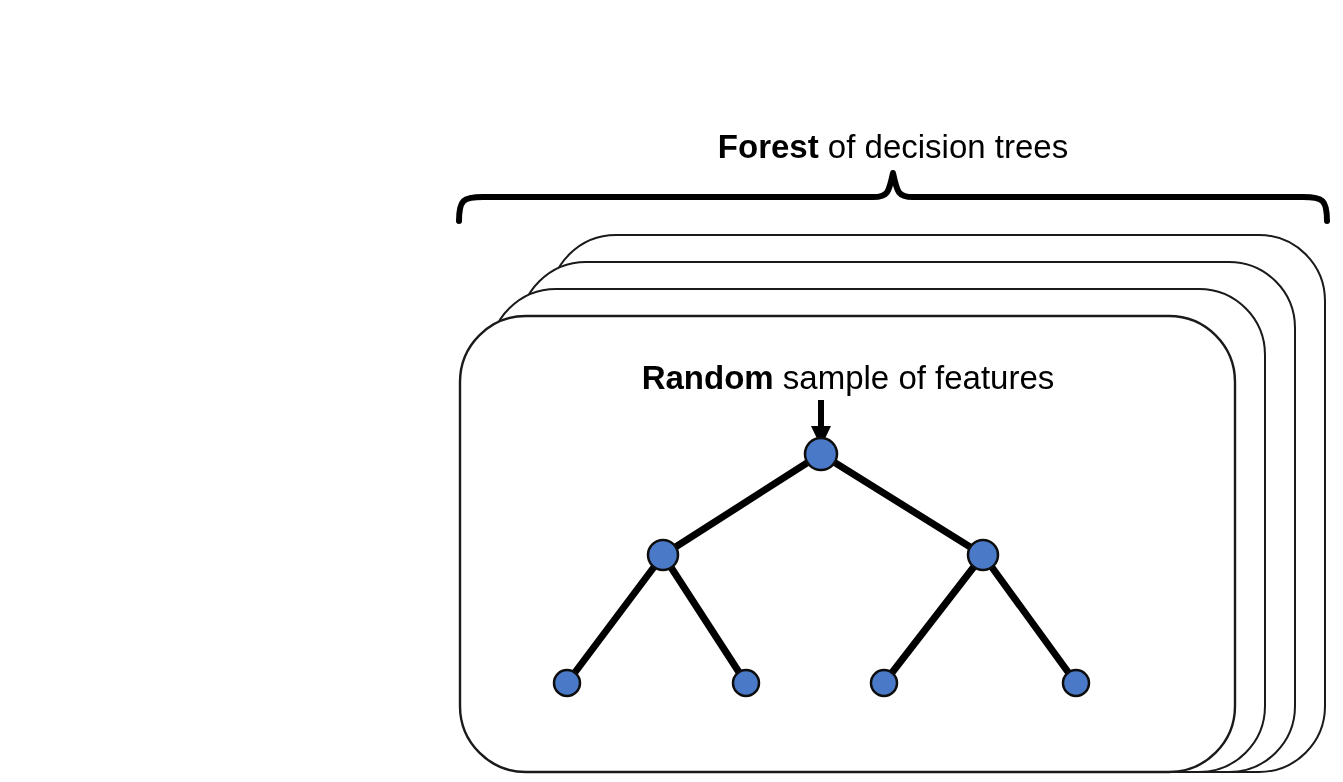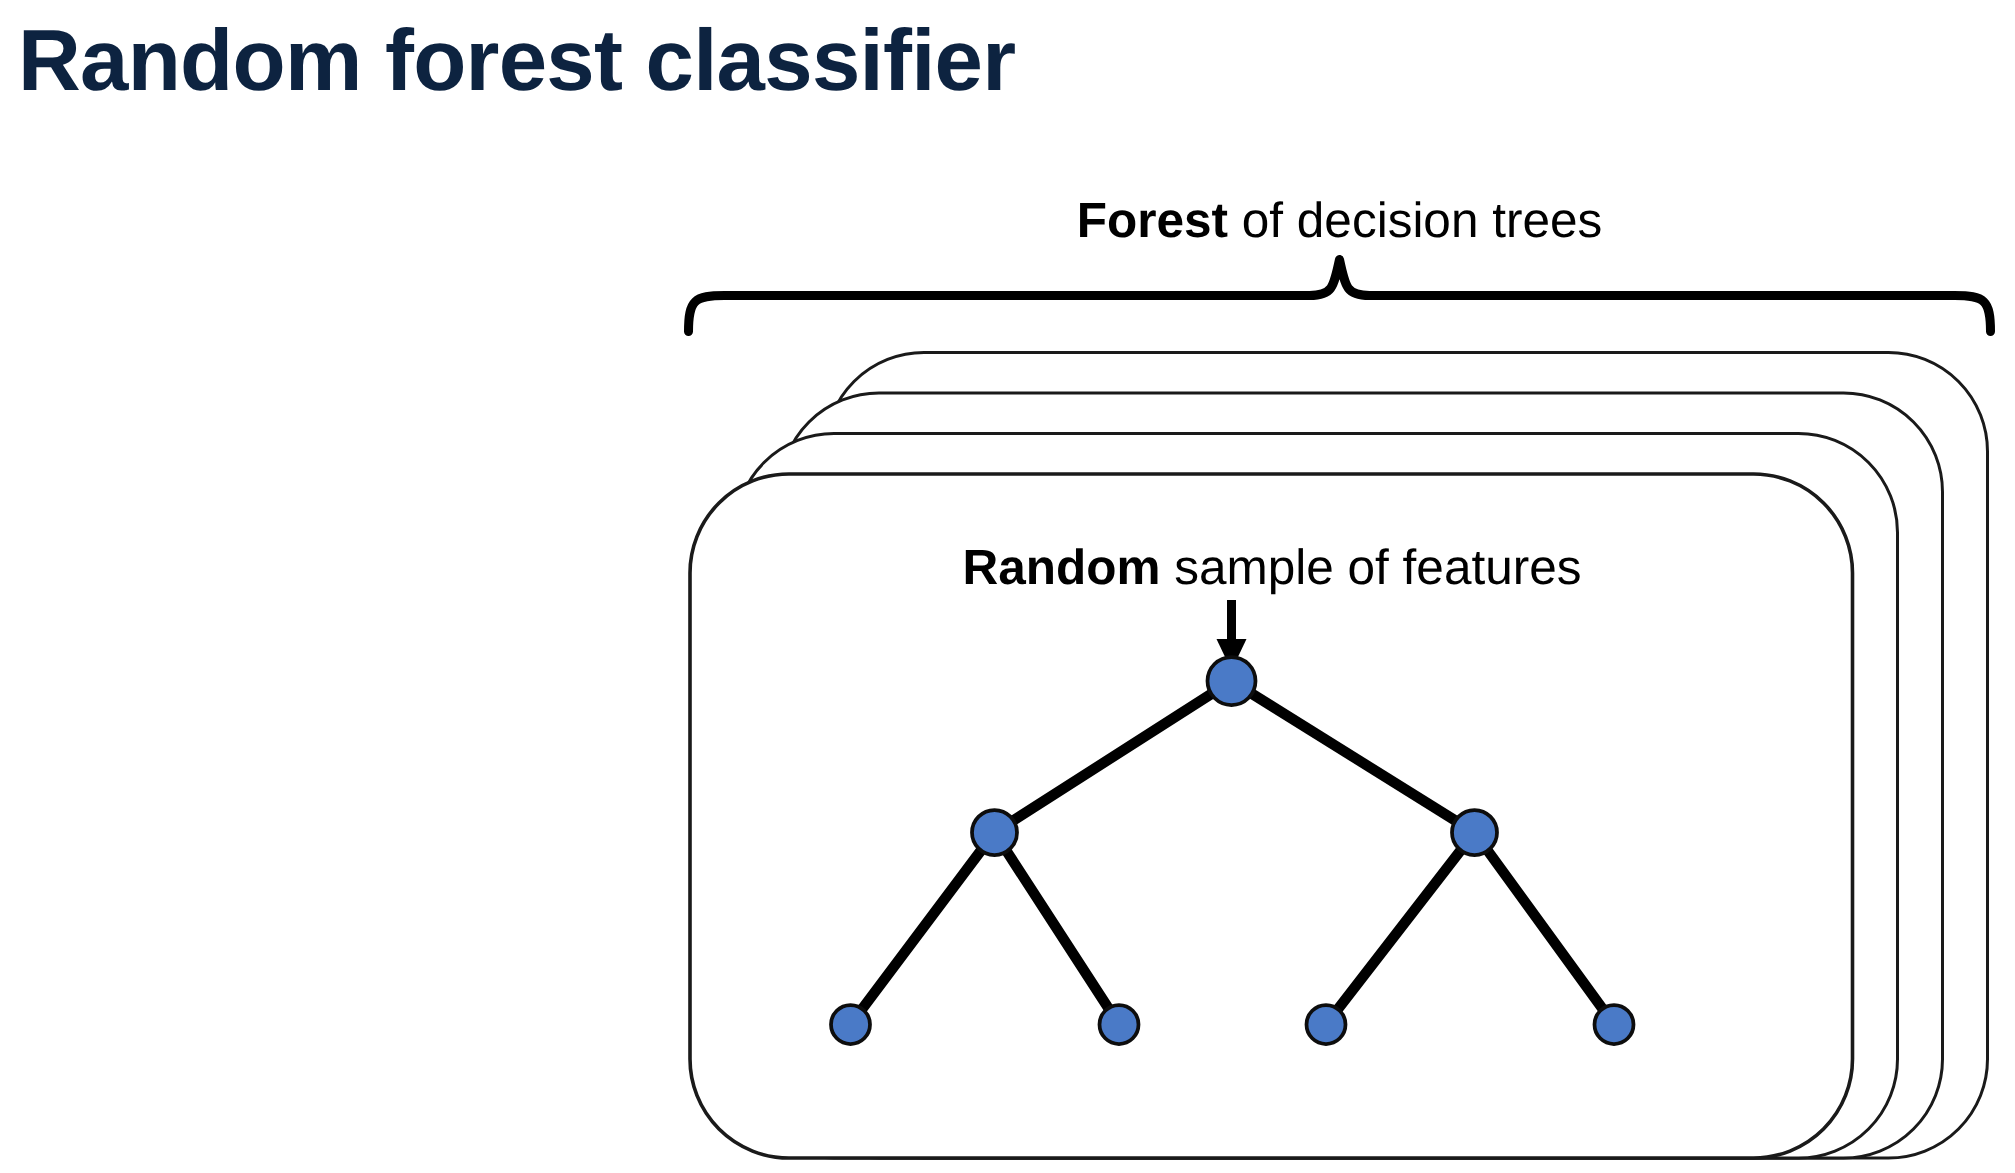--- a/index.html
+++ b/index.html
@@ -42,21 +42,20 @@
     font-size: 33px;
     fill: #000000;
   }
   .dgm-label .b { font-weight: bold; }
 </style>
 </head>
 <body>
 
 <div id="slide">
 
-  <div id="page-title">Random forest classifier</div>
 
   <svg id="diagram-svg" width="1343" height="782" viewBox="0 0 1343 782">
 
     <g>
       <rect x="550" y="235" width="775" height="537" rx="66" ry="66" fill="#ffffff" stroke="#1a1a1a" stroke-width="2"></rect>
       <rect x="520" y="262" width="775" height="510" rx="66" ry="66" fill="#ffffff" stroke="#1a1a1a" stroke-width="2"></rect>
       <rect x="490" y="289" width="775" height="483" rx="66" ry="66" fill="#ffffff" stroke="#1a1a1a" stroke-width="2"></rect>
       <rect x="460" y="316" width="775" height="456" rx="66" ry="66" fill="#ffffff" stroke="#1a1a1a" stroke-width="2.4"></rect>
     </g>
 

